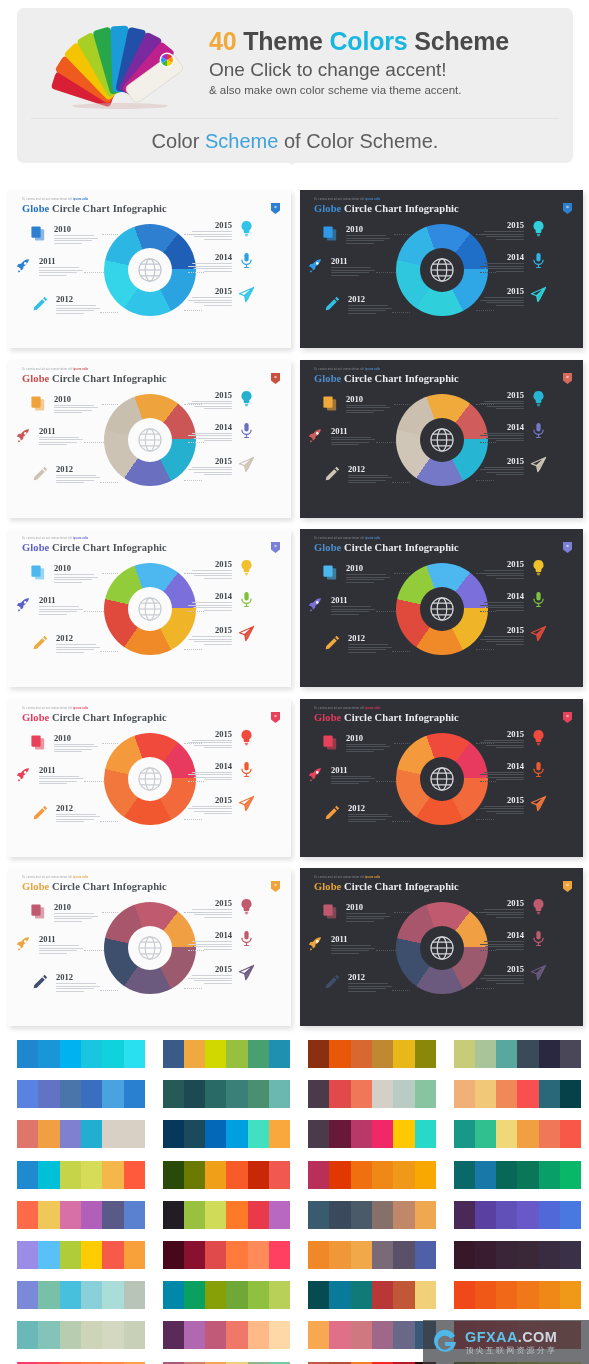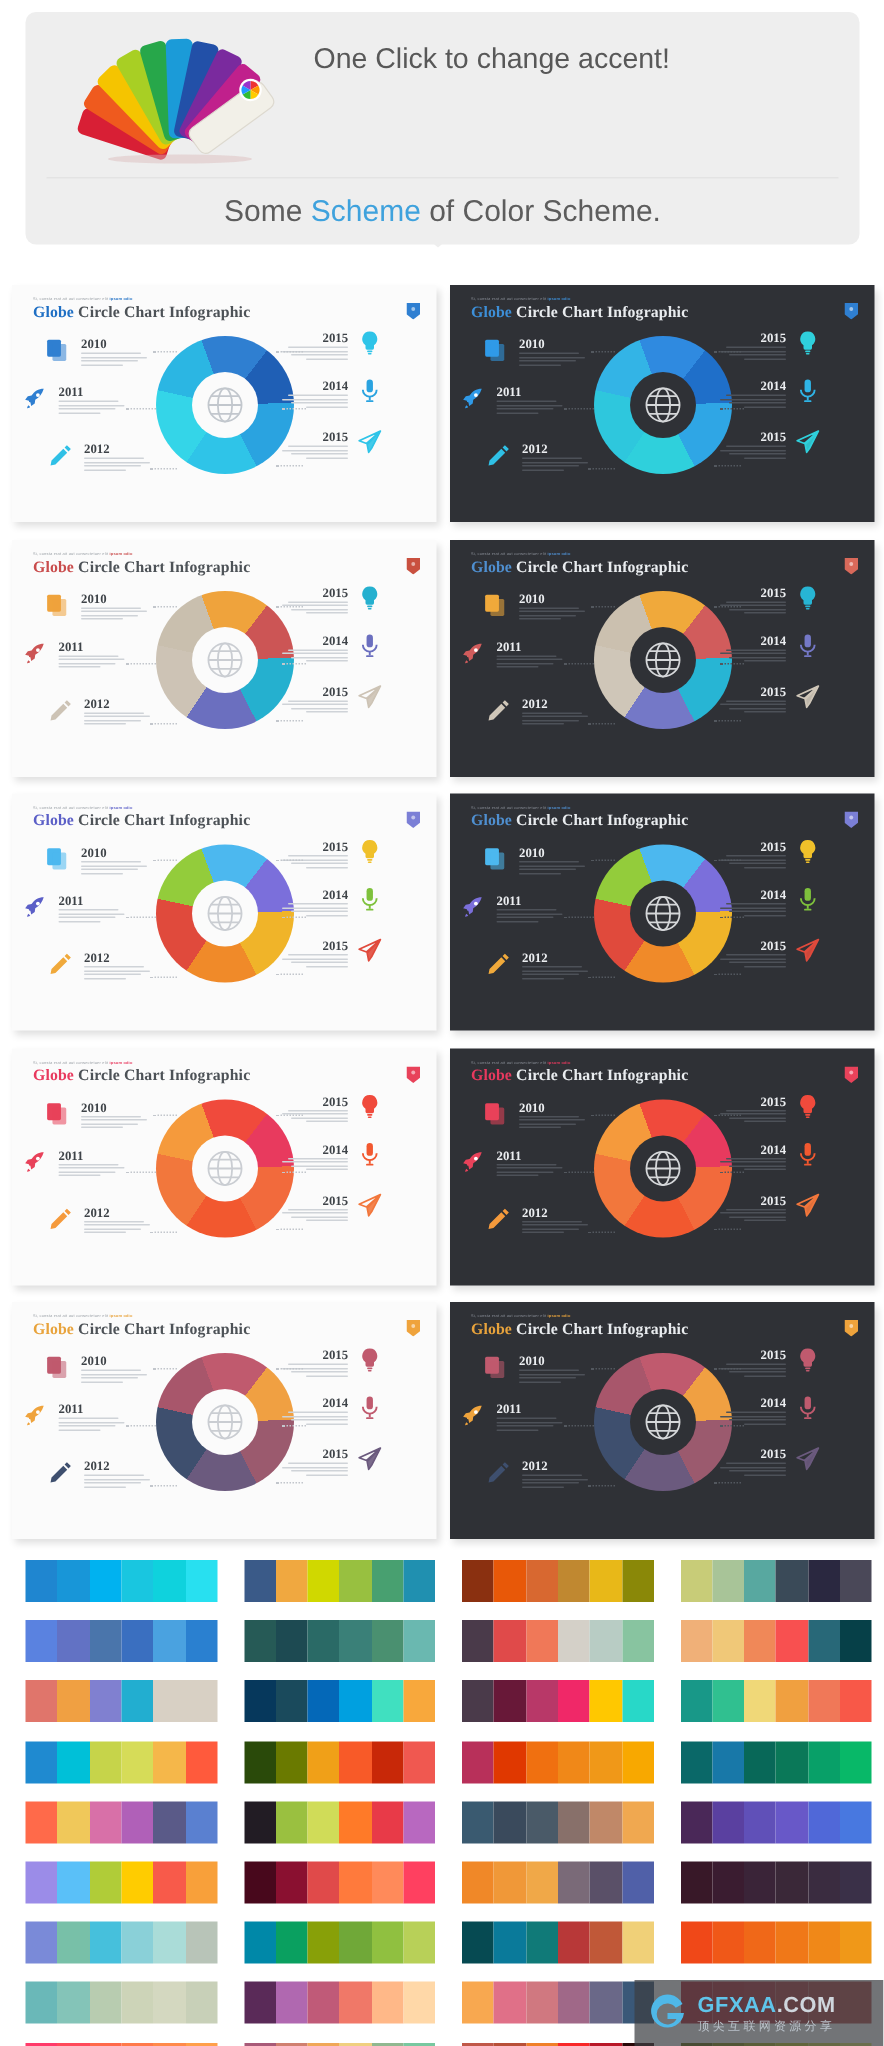--- a/index.html
+++ b/index.html
@@ -121,21 +121,21 @@
   .swatches div { flex: 1 1 0; height: 100%; }
 
   
   .watermark {
     position:absolute; right: 0px; bottom: 0px;
     width: 166px; height: 44px;
     background: rgba(60,62,66,0.72);
     display:flex; align-items:center; gap:5px; padding-left:7px;
   }
   .wm-g { width:30px; height:30px; flex:none; }
-  .wm-txt { display:flex; flex-direction:column; }
+  .wm-txt { display:flex; flex-direction:column;align-items:flex-end; }
   .wm-main { font-size:14.5px; font-weight:bold; letter-spacing:.4px; line-height:16px; color:#cfd6dd; }
   .wm-main .hl { color:#5fc4ea; }
   .wm-sub { font-size:8px; letter-spacing:2.2px; color:#b9c1c9; line-height:11px; }
 </style>
 </head>
 <body>
 
 <div class="header-panel">
   <div class="header-top">
 
@@ -180,29 +180,36 @@
             <path d="M0,0 L0,6 A6,6 0 0,1 -5.2,3 Z" fill="#3b3"></path>
             <path d="M0,0 L-5.2,3 A6,6 0 0,1 -5.2,-3 Z" fill="#29f"></path>
             <path d="M0,0 L-5.2,-3 A6,6 0 0,1 0,-6 Z" fill="#93c"></path>
           </g>
         </g>
         <ellipse cx="78" cy="86" rx="48" ry="3" fill="#d9b9b9" opacity=".45"></ellipse>
       </svg>
     </div>
 
     <div class="header-text">
+      <div class="h-title">
+        <span class="num">40</span>
+        <span>Theme</span>
+        <span class="cyan">Colors</span>
+        <span>Scheme</span>
+      </div>
       <div class="h-sub">One Click to change accent!</div>
+      <div class="h-sub2">&amp; also make own color scheme via theme accent.</div>
     </div>
   </div>
 
   <div class="header-divider"></div>
 
   <div class="header-bottom">
     <div class="h-example">
-      <span>Some</span>
+      <span>Color</span>
       <span class="blue">Scheme</span>
       <span>of Color Scheme.</span>
     </div>
   </div>
 </div>
 <div class="tail"></div>
 
 <div class="slides" id="slides">
     <div class="slide-row">
       <div class="slide left light">

